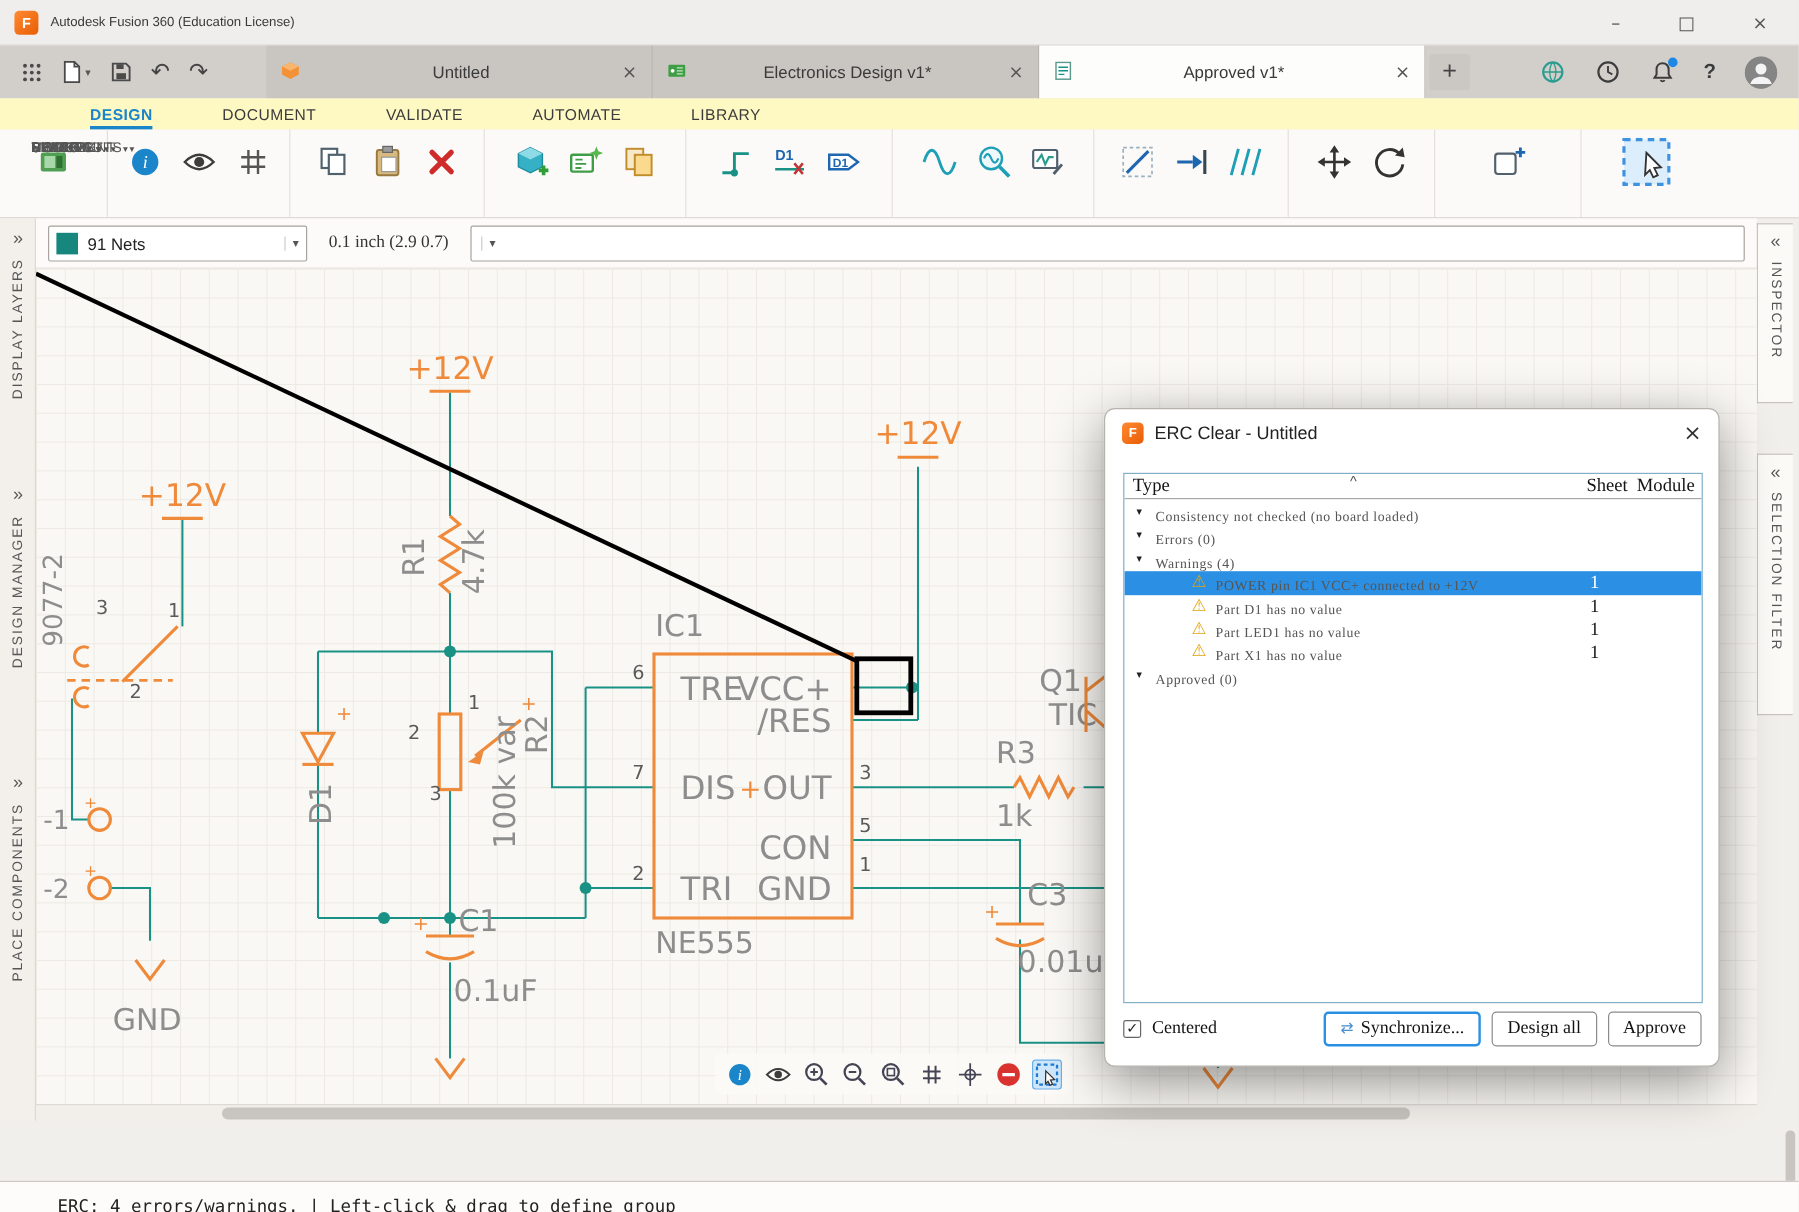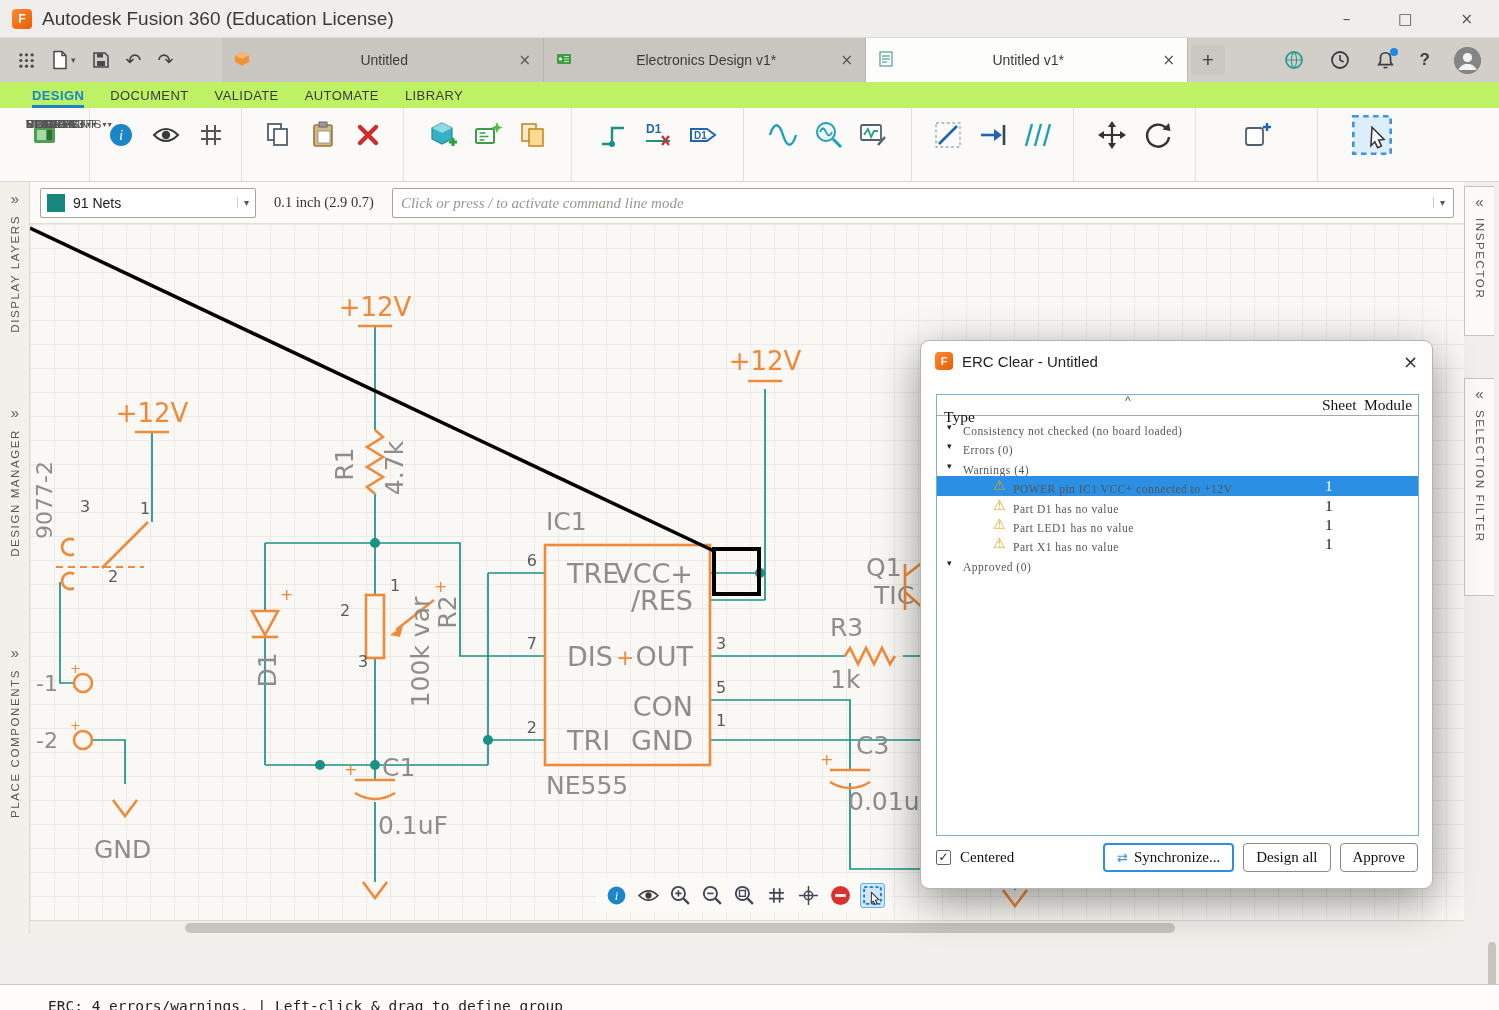--- a/index.html
+++ b/index.html
@@ -3,21 +3,21 @@
 <meta charset="utf-8">
 <style>
 *{box-sizing:border-box;margin:0;padding:0}
 html,body{width:1499px;height:1010px;overflow:hidden}
 body{font-family:"Liberation Sans",sans-serif;background:#e4e1de;position:relative}
 .app{position:absolute;inset:0;width:1499px;height:1010px;background:#f1efec}
 
 
 .titlebar{position:absolute;left:0;top:0;width:100%;height:38px;background:#f0eeec;border-bottom:1px solid #dedad6;display:flex;align-items:center;padding:0 12px;gap:10px}
 .flogo{width:20px;height:20px;border-radius:4px;background:linear-gradient(135deg,#ff8a33,#e85d04);color:#fff;font-weight:bold;font-size:12px;display:flex;align-items:center;justify-content:center}
-.wtitle{font-size:19px;color:#3a3a3a}
+.wtitle{font-size:11px;color:#3a3a3a}
 .wctrls{margin-left:auto;display:flex;gap:48px;padding-right:14px;color:#555;font-size:15px;font-family:"DejaVu Sans",sans-serif}
 .wctrls span{cursor:default}
 
 
 .tabbar{position:absolute;left:0;top:38px;width:100%;height:44px;background:#d2cfcb;display:flex;align-items:stretch}
 .tb-left{display:flex;align-items:center;gap:16px;padding:0 18px;width:222px}
 .tbi{display:flex;align-items:center;color:#444;cursor:pointer}
 .glyph{font-family:"DejaVu Sans",sans-serif;font-size:19px;color:#444}
 .mini-caret{font-size:9px;color:#555;margin-left:2px}
 .tab{width:322px;background:#c9c6c2;border-right:1px solid #b8b5b1;display:flex;align-items:center;padding:0 12px;gap:8px;font-size:14px;color:#3a3a3a;cursor:pointer}
@@ -25,21 +25,21 @@
 .tab-label{flex:1;overflow:hidden;white-space:nowrap;text-overflow:ellipsis;text-align:center}
 .tab-close{color:#555;font-size:15px;font-family:"DejaVu Sans",sans-serif}
 .newtab{width:34px;display:flex;align-items:center;justify-content:center;font-size:21px;color:#444;background:#cbc8c4;margin-left:3px;height:30px;align-self:center;border-radius:3px;cursor:pointer}
 .tb-right{margin-left:auto;display:flex;align-items:center;gap:24px;padding:0 18px}
 .helpq{font-size:17px;font-weight:bold;color:#3c3c3c}
 .avatar{width:27px;height:27px;border-radius:50%;overflow:hidden;background:#858585}
 .bellwrap{position:relative}
 .bdot{position:absolute;right:-2px;top:-2px;width:8px;height:8px;border-radius:50%;background:#1e88e5}
 
 
-.menubar{position:absolute;left:0;top:82px;width:100%;height:26px;background:#bef264;display:flex;align-items:flex-end;gap:26px;padding:0 0 0 32px}
+.menubar{position:absolute;left:0;top:82px;width:100%;height:26px;background:#fef9c3;display:flex;align-items:flex-end;gap:58px;padding:0 0 0 75px}
 .menu-item{font-size:13px;color:#3b3b3b;letter-spacing:.4px;padding-bottom:5px;cursor:pointer}
 .menu-item.active{color:var(--fusion-blue);font-weight:bold;border-bottom:3px solid var(--fusion-blue);padding-bottom:2px}
 
 
 .ribbon{position:absolute;left:0;top:108px;width:100%;height:74px;background:#fbfaf8;border-bottom:1px solid #d8d4d0;display:flex}
 .rgroup{display:flex;flex-direction:column;align-items:center;justify-content:flex-start;border-right:1px solid #e3e0dc;padding-top:6px}
 .ricons{display:flex;align-items:center;gap:13px;height:42px}
 .rlabel{margin-top:4px;font-size:11.5px;color:#555;letter-spacing:.5px;display:flex;align-items:center;gap:4px;cursor:pointer}
 .rlabel .mini-caret{font-size:8px}
 .ric{width:32px;height:32px;display:flex;align-items:center;justify-content:center;cursor:pointer}
@@ -99,21 +99,21 @@
 .updownic{margin-left:auto;font-family:"DejaVu Sans",sans-serif;color:#555;font-size:14px;cursor:pointer}
 
 
 .dialog{position:absolute;left:920px;top:340px;width:513px;height:549px;background:#fff;border:1px solid #b7b3ae;border-radius:9px;box-shadow:0 12px 44px rgba(0,0,0,.42);z-index:60}
 .dlg-title{height:40px;display:flex;align-items:center;padding:0 14px;gap:9px}
 .dlg-title .flogo{width:18px;height:18px;font-size:11px}
 .dlg-name{font-size:15px;color:#222}
 .dlg-close{margin-left:auto;font-size:18px;color:#333;font-family:"DejaVu Sans",sans-serif;cursor:pointer}
 .erc-table{position:absolute;left:15px;top:53px;width:483px;height:442px;border:1px solid #7fb0c8;font-family:"Liberation Serif",serif;font-size:15.5px;color:#141414;background:#fff;overflow:hidden}
 .erc-head{position:relative;height:21px;border-bottom:1px solid #a9a9a9}
-.h-type{position:absolute;left:7px;top:13px}
+.h-type{position:absolute;left:7px;top:1px}
 .h-caret{position:absolute;left:188px;top:-1px;color:#555;font-size:12px;font-family:"Liberation Sans",sans-serif}
 .h-sheet{position:absolute;left:385px;top:1px}
 .h-module{position:absolute;left:427px;top:1px}
 .erc-rows{position:absolute;left:0;top:23px;right:0;bottom:0}
 .erow{position:relative;height:19.4px;line-height:19.4px;white-space:nowrap;cursor:default}
 .tcaret{position:absolute;left:10px;top:0;font-size:9px;color:#222;font-family:"DejaVu Sans",sans-serif}
 .rlabel{position:absolute;left:26px}
 .erow.child .rlabel{left:76px}
 .wicon{position:absolute;left:56px;top:0;color:#e0a412;font-family:"DejaVu Sans",sans-serif;font-size:14px}
 .sheetv{position:absolute;left:388px}
@@ -197,21 +197,21 @@
       <span class="tab-label">Electronics Design v1*</span>
       <span class="tab-close">×</span>
     </div>
     <div class="tab active">
       <span class="tab-ic">
         <svg width="16" height="16" viewBox="0 0 16 16">
             <rect x="2" y="1" width="12" height="14" fill="#fff" stroke="#5a9a8c" stroke-width="1.2"></rect>
             <path d="M4 5h8M4 8h8M4 11h5" stroke="#1a9185" stroke-width="1.2"></path>
           </svg>
       </span>
-      <span class="tab-label">Untitled v1*</span>
+      <span class="tab-label">Approved v1*</span>
       <span class="tab-close">×</span>
     </div>
     <span class="newtab">+</span>
 
     <div class="tb-right">
       <span class="tbi">
         <svg width="22" height="22" viewBox="0 0 22 22">
             <circle cx="11" cy="11" r="8" fill="none" stroke="#2a9d8f" stroke-width="1.8"></circle>
             <path d="M3 11h16M11 3c3.4 3.4 3.4 12.6 0 16M11 3c-3.4 3.4-3.4 12.6 0 16" fill="none" stroke="#2a9d8f" stroke-width="1.1"></path>
           </svg>
@@ -474,21 +474,20 @@
   </div>
 
   <div class="subbar">
     <div class="netsdd">
       <span class="swatch"></span>
       <span class="lab">91 Nets</span>
       <span class="dd-caret">▾</span>
     </div>
     <span class="coords">0.1 inch (2.9 0.7)</span>
     <div class="cmdwrap">
-      <input type="text" placeholder="Click or press / to activate command line mode" style="">
       <span class="dd-caret">▾</span>
     </div>
   </div>
 
   <div class="leftrail">
     <div class="lp" style="top:8px">
       <span class="chev">»</span>
       <span class="vtext">DISPLAY LAYERS</span>
     </div>
     <div class="lp" style="top:222px">

